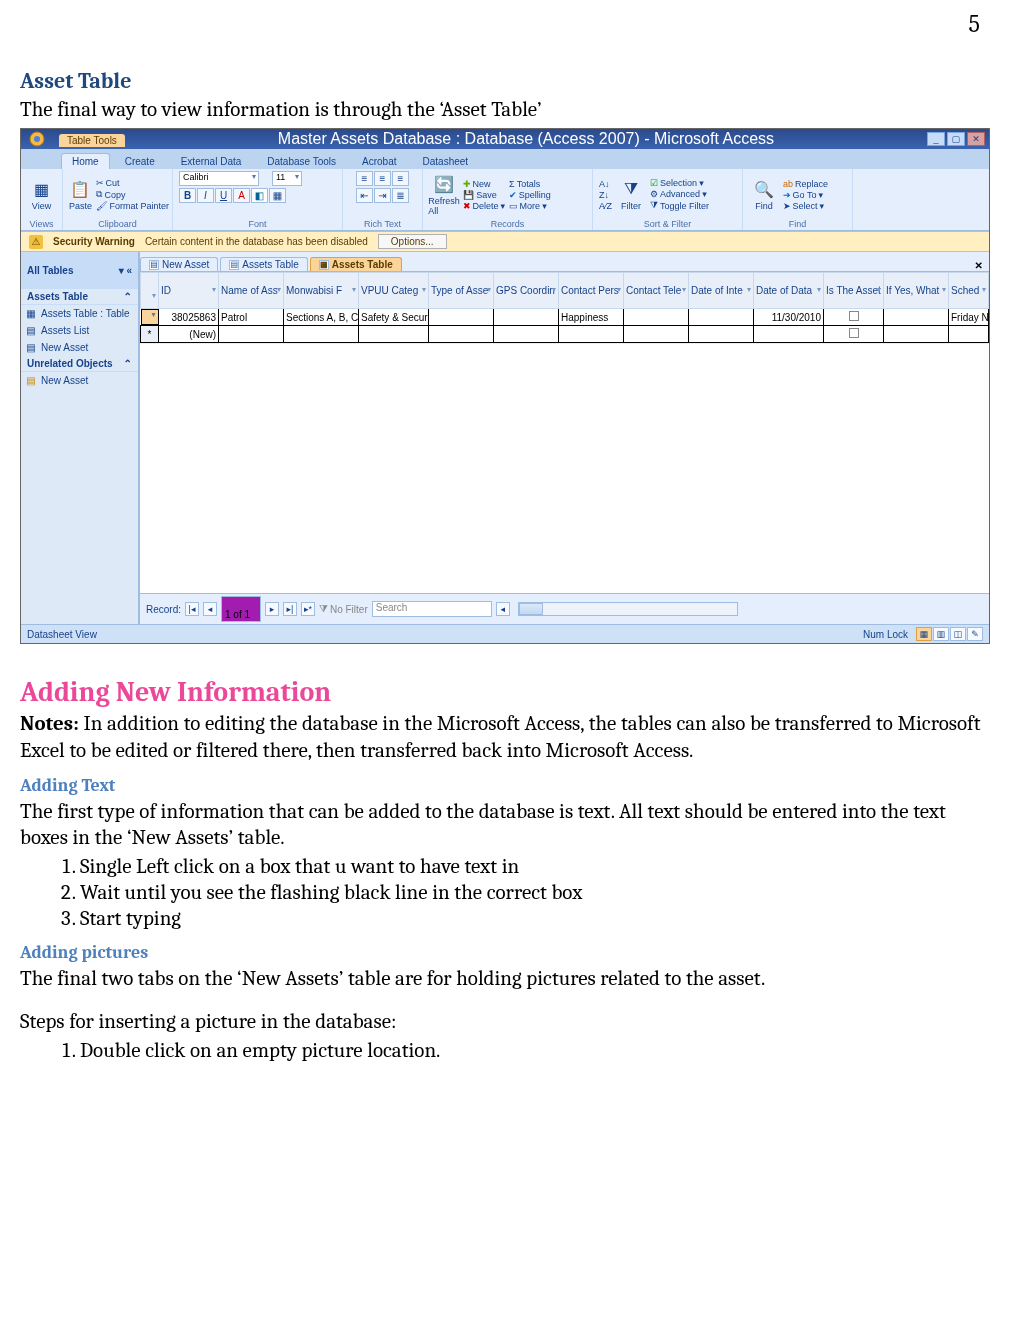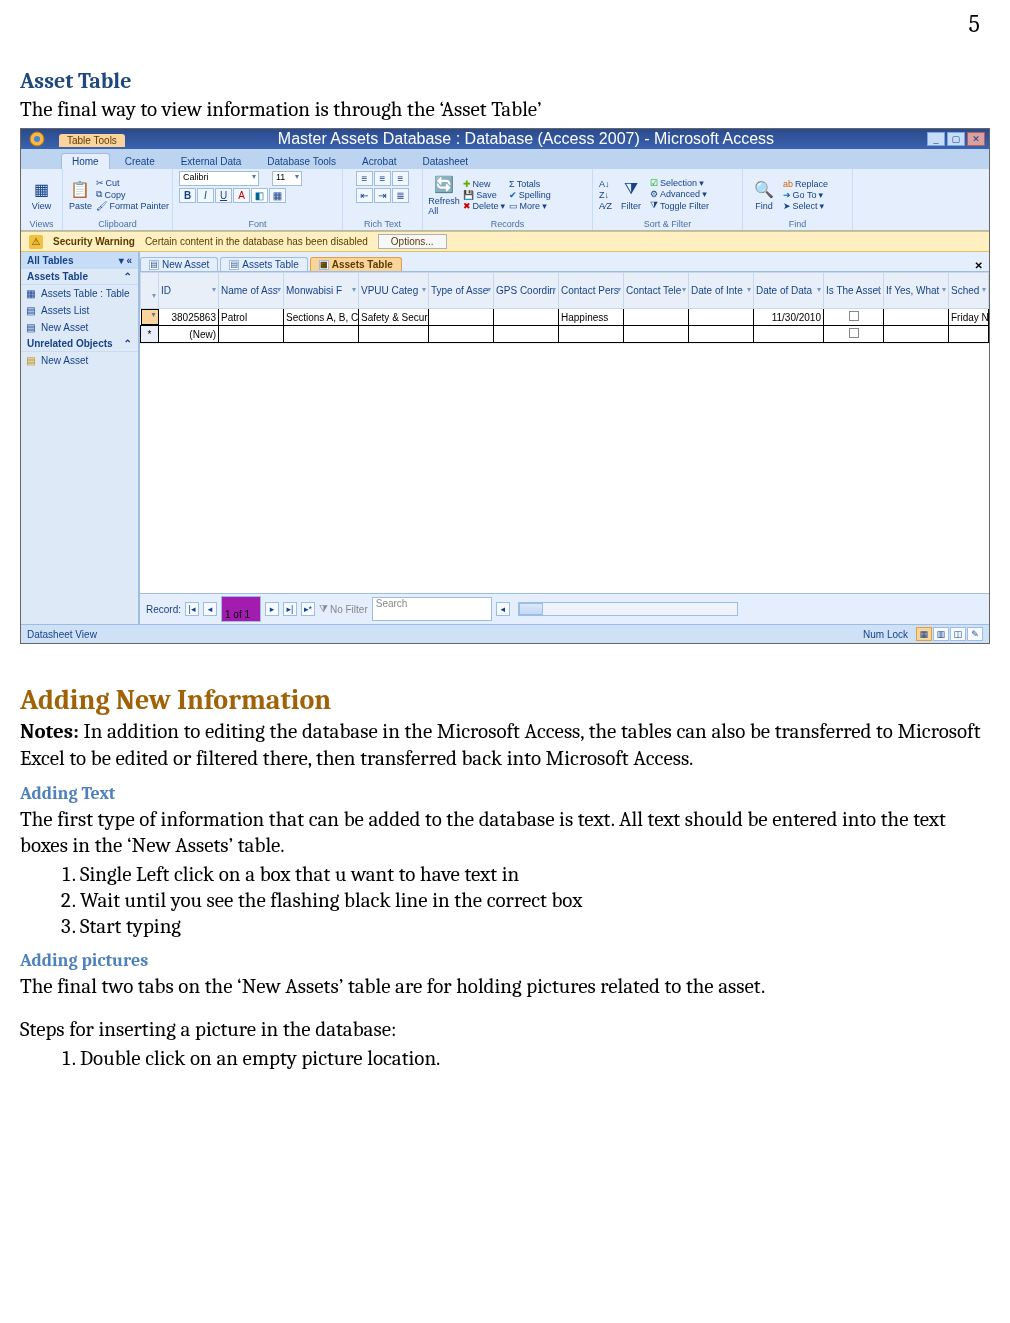--- a/index.html
+++ b/index.html
@@ -1,21 +1,21 @@
 <!DOCTYPE html>
 <html><head>
 <meta charset="utf-8">
 <style>
   * { box-sizing: border-box; }
   body { margin: 0; padding: 0; font-family: Cambria, Georgia, serif; color: #000; background: #fff; width: 1010px; }
   .page { padding: 10px 20px 40px 20px; }
   .page-number { text-align: right; font-size: 24px; margin: 0 10px 30px 0; }
   h2 { font-family: Cambria, Georgia, serif; font-weight: bold; margin: 8px 0 2px 0; }
   .h2-blue-sm { color: #1f497d; font-size: 22px; }
-  .h2-blue-lg { color: #a16207; font-size: 28px; margin-top: 40px;}
+  .h2-blue-lg { color: #ec4899; font-size: 28px; margin-top: 32px;}
   .h3-blue { color: #4f81bd; font-size: 18px; font-weight: bold; margin: 12px 0 2px 0; }
   p { font-size: 21px; margin: 2px 0 4px 0; line-height: 1.25; }
   ol { font-size: 21px; margin: 2px 0 10px 40px; padding: 0 0 0 20px; }
   ol li { margin: 2px 0; }
   b { font-weight: bold; }
   .screenshot-wrap { border: 1px solid #666; margin-top: 6px; }
 
   
   .acc { font-family: Tahoma, Segoe UI, sans-serif; font-size: 10px; background: #d6e5f5; color: #15428b; user-select: none; }
   .titlebar { background: linear-gradient(#2b4a8b,#3a63b0); color:#fff; display:flex; align-items:center; height:20px; padding:0 4px; }
@@ -43,21 +43,21 @@
   .sel::after { content:"▾"; position:absolute; right:2px; top:0; font-size:8px; color:#5a77a8; }
   .mini { width:17px; height:15px; border:1px solid #9fbde0; display:inline-flex; align-items:center; justify-content:center; font-size:10px; background:#f2f7fd; }
   .fmtbar { display:flex; gap:1px; }
 
   .secwarn { background:#ffefc1; border-top:1px solid #e0c060; border-bottom:1px solid #e0c060; display:flex; align-items:center; gap:10px; padding:2px 8px; font-size:10px; color:#5a3b00; }
   .secwarn .shield { width:14px; height:14px; display:inline-flex; align-items:center; justify-content:center; background:#f0c040; border-radius:2px; color:#7a4a00;}
   .optbtn { background:#f7f7f7; border:1px solid #b0b0b0; padding:1px 12px; font-size:10px; }
 
   .body-area { display:flex; background:#e4eefc; }
   .nav { width:145px; background:#dde9f7; border-right:1px solid #9fbde0; display:flex; flex-direction:column; font-size:10px;}
-  .nav-hdr { background:#c7dcf7; padding:3px 6px; display:flex; justify-content:space-between; align-items:center; color:#15428b; font-weight:bold;}
+  .nav-hdr { background:#c7dcf7; padding:13px 6px; display:flex; justify-content:space-between; align-items:center; color:#15428b; font-weight:bold;}
   .nav-cat { background:#dde9f7; padding:2px 6px; display:flex; justify-content:space-between; color:#15428b; font-weight:bold; border-bottom:1px solid #c7dcf7;}
   .nav-item { padding:3px 6px 3px 20px; position:relative; color:#15428b;}
   .nav-item .nic { position:absolute; left:4px; top:2px; width:12px; height:12px; display:inline-flex; align-items:center; justify-content:center; font-size:10px;}
 
   .work { flex:1; background:#fff; border-left:1px solid #9fbde0;}
   .doctabs { display:flex; background:#e4eefc; height:20px; align-items:flex-end; border-bottom:1px solid #9fbde0;}
   .doctab { display:flex; align-items:center; gap:3px; padding:1px 8px; background:#e4eefc; border:1px solid #9fbde0; border-bottom:none; border-radius:3px 3px 0 0; margin-right:2px; font-size:10px; color:#15428b;}
   .doctab.active { background:#fbd49c; color:#5a3b00; border-color:#e0a040; font-weight:bold;}
   .doctab .tx { width:10px; height:10px; border:1px solid #9fbde0; display:inline-flex; align-items:center; justify-content:center; font-size:8px; background:#fff;}
   .docclose { margin-left:auto; padding:0 6px; font-weight:bold; color:#000;}
@@ -66,21 +66,21 @@
   table.ds th { background:#e9eff8; border:1px solid #c7d7ec; padding:12px 2px; color:#15428b; font-weight:normal; text-align:left; position:relative; white-space:nowrap; overflow:hidden;}
   table.ds th::after{ content:"▾"; position:absolute; right:2px; font-size:8px; color:#7a97c4;}
   table.ds td { border:1px solid #000000; padding:2px 2px; height:16px; color:#000; white-space:nowrap; overflow:hidden;}
   .rowhdr { width:18px; background:#e9eff8 !important; text-align:center; color:#aa7; }
   .rowhdr.sel { background:#fbd49c !important; }
   .ds-pad { height:250px; border-top:1px solid #eee;}
 
   .recnav { display:flex; align-items:center; gap:4px; background:#e4eefc; border-top:1px solid #9fbde0; padding:2px 6px; font-size:10px; color:#15428b;}
   .rn-btn { width:14px; height:14px; border:1px solid #9fbde0; display:inline-flex; align-items:center; justify-content:center; font-size:9px; background:#f6faff;}
   .rn-field { width:40px; height:14px; border:1px solid #9fbde0; background:#a21caf; padding:12px 3px; color:#000;}
-  .rn-search { flex:0 0 120px; height:24px; border:1px solid #9fbde0; background:#fff; padding:0 3px; color:#888;}
+  .rn-search { flex:0 0 120px; height:16px; border:1px solid #9fbde0; background:#fff; padding:0 3px; color:#888;}
   .hscroll { flex: 0 0 220px; height:14px; border:1px solid #9fbde0; background:#eef3fb; position:relative; margin-left:4px;}
   .hscroll .thumb { position:absolute; left:0; top:0; bottom:0; width:24px; background:linear-gradient(#dbe8fa,#c4d8f4); border:1px solid #9fbde0;}
 
   .statusbar { background:#cfe1f7; border-top:1px solid #9fbde0; display:flex; align-items:center; padding:2px 6px; font-size:10px; color:#15428b;}
   .statusbar .spacer{ flex:1; }
   .viewbtns { display:flex; gap:1px; }
   .vb { width:16px; height:14px; border:1px solid #9fbde0; background:#f6faff; display:inline-flex; align-items:center; justify-content:center; font-size:9px;}
   .vb.on { background:#fbd49c; border-color:#e0a040;}
 
   .chk { display:inline-block; width:10px; height:10px; border:1px solid #888; background:#fff;}

